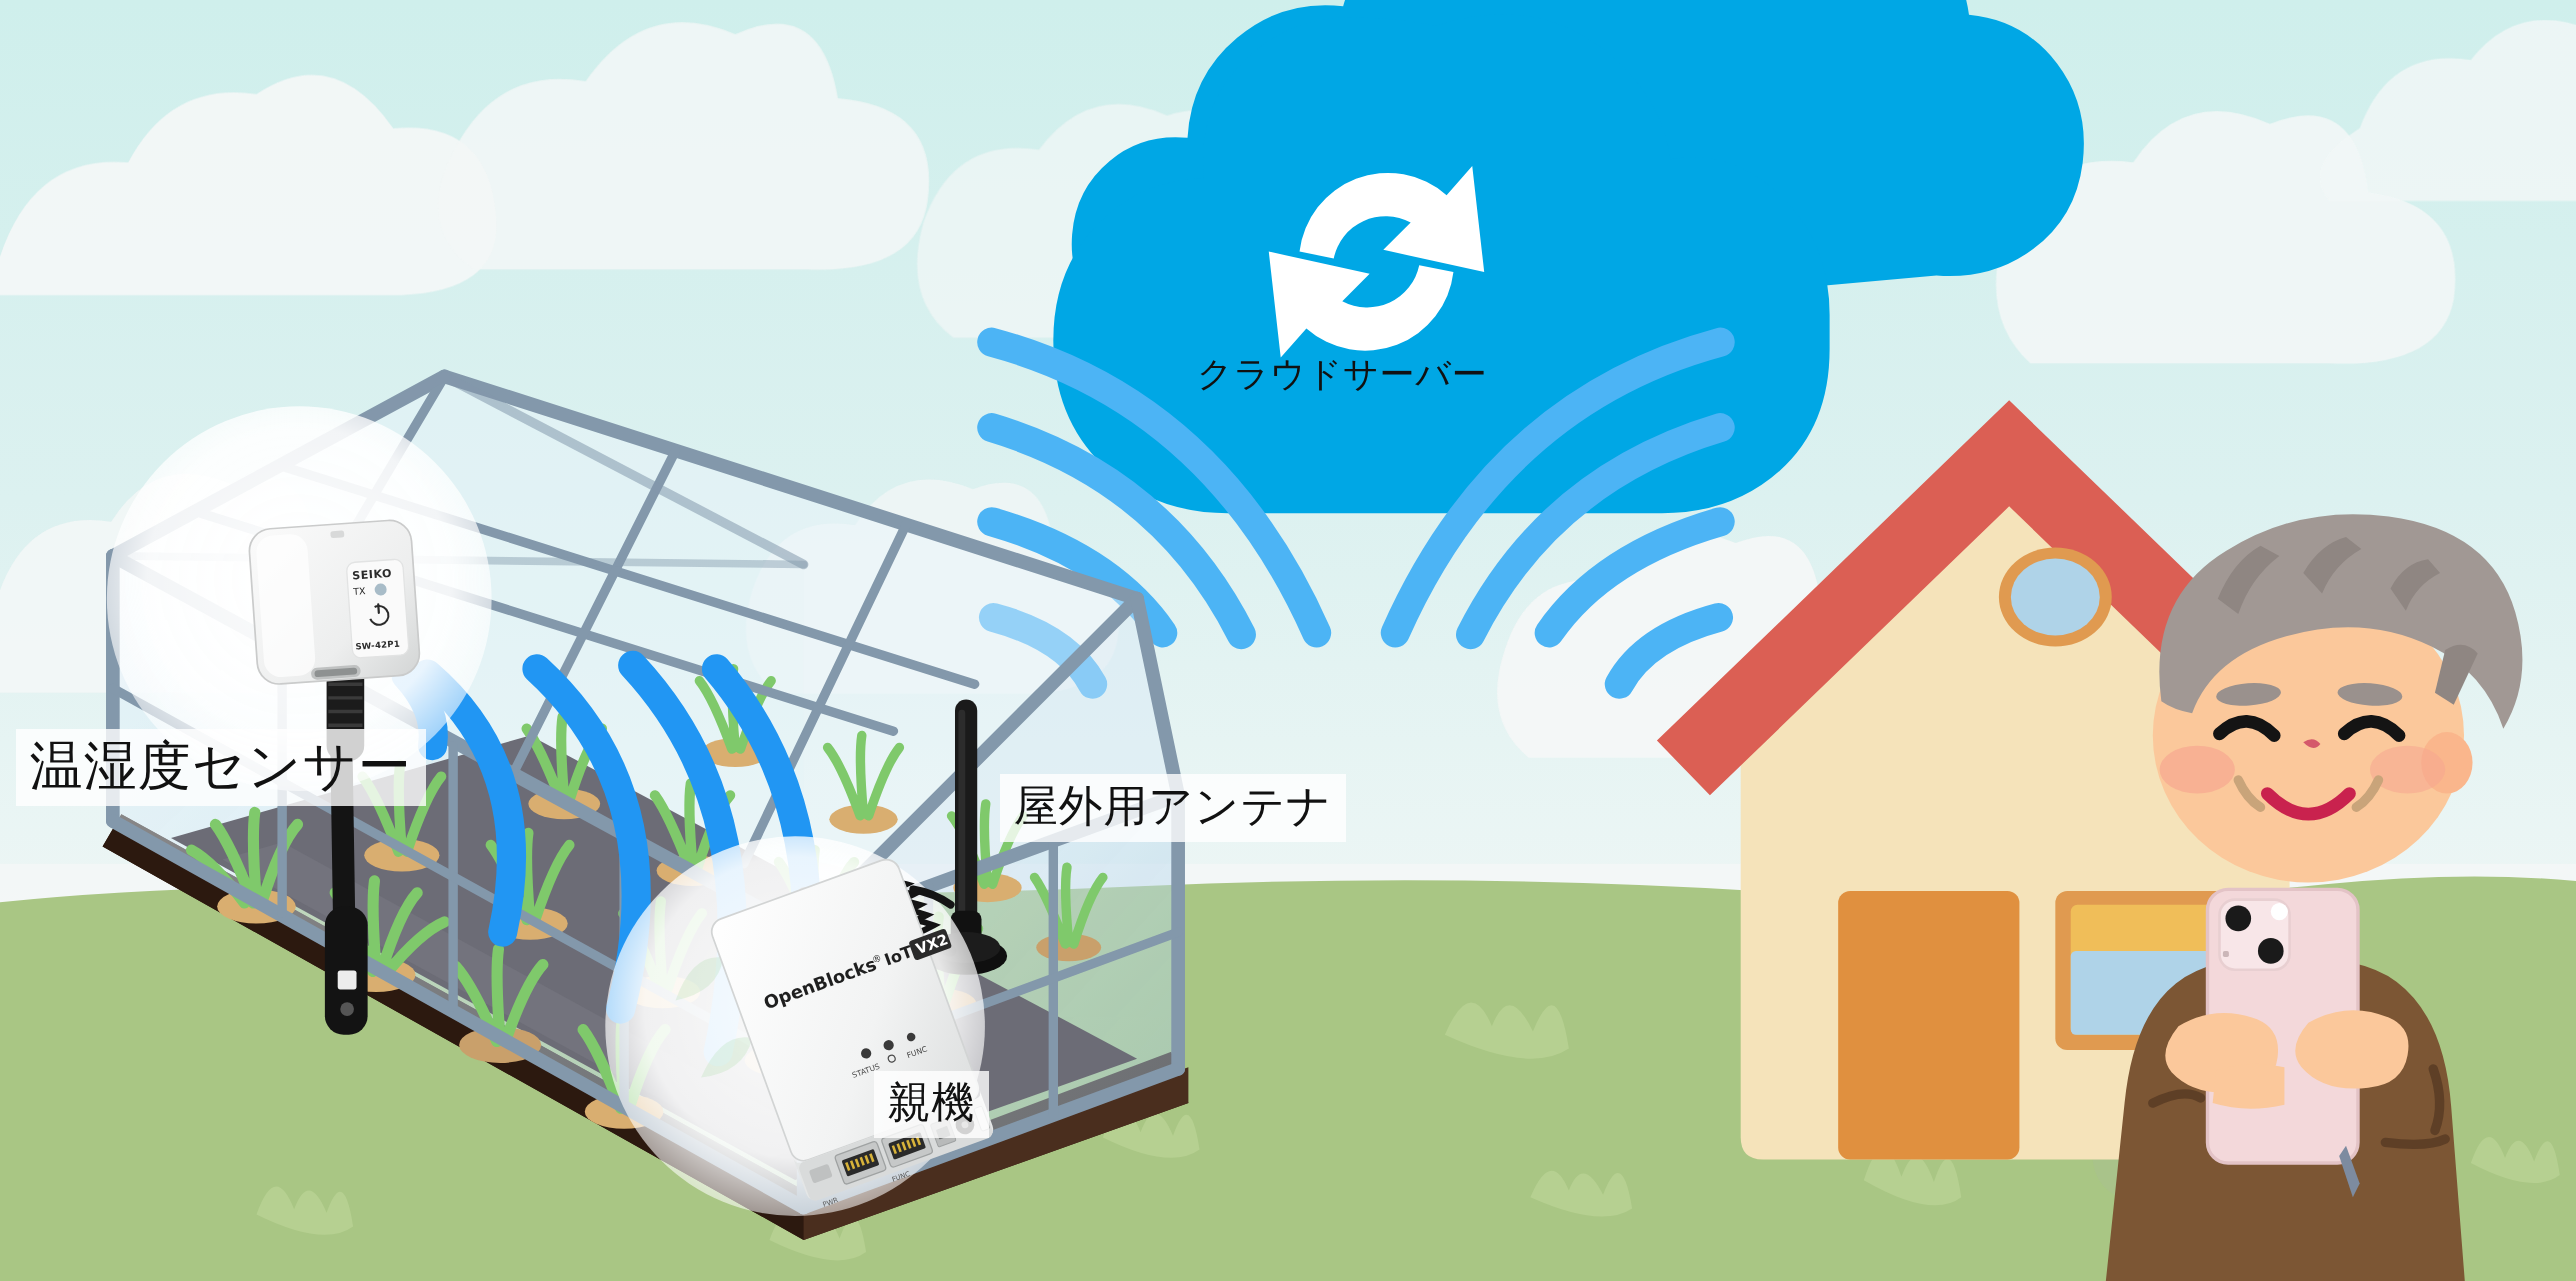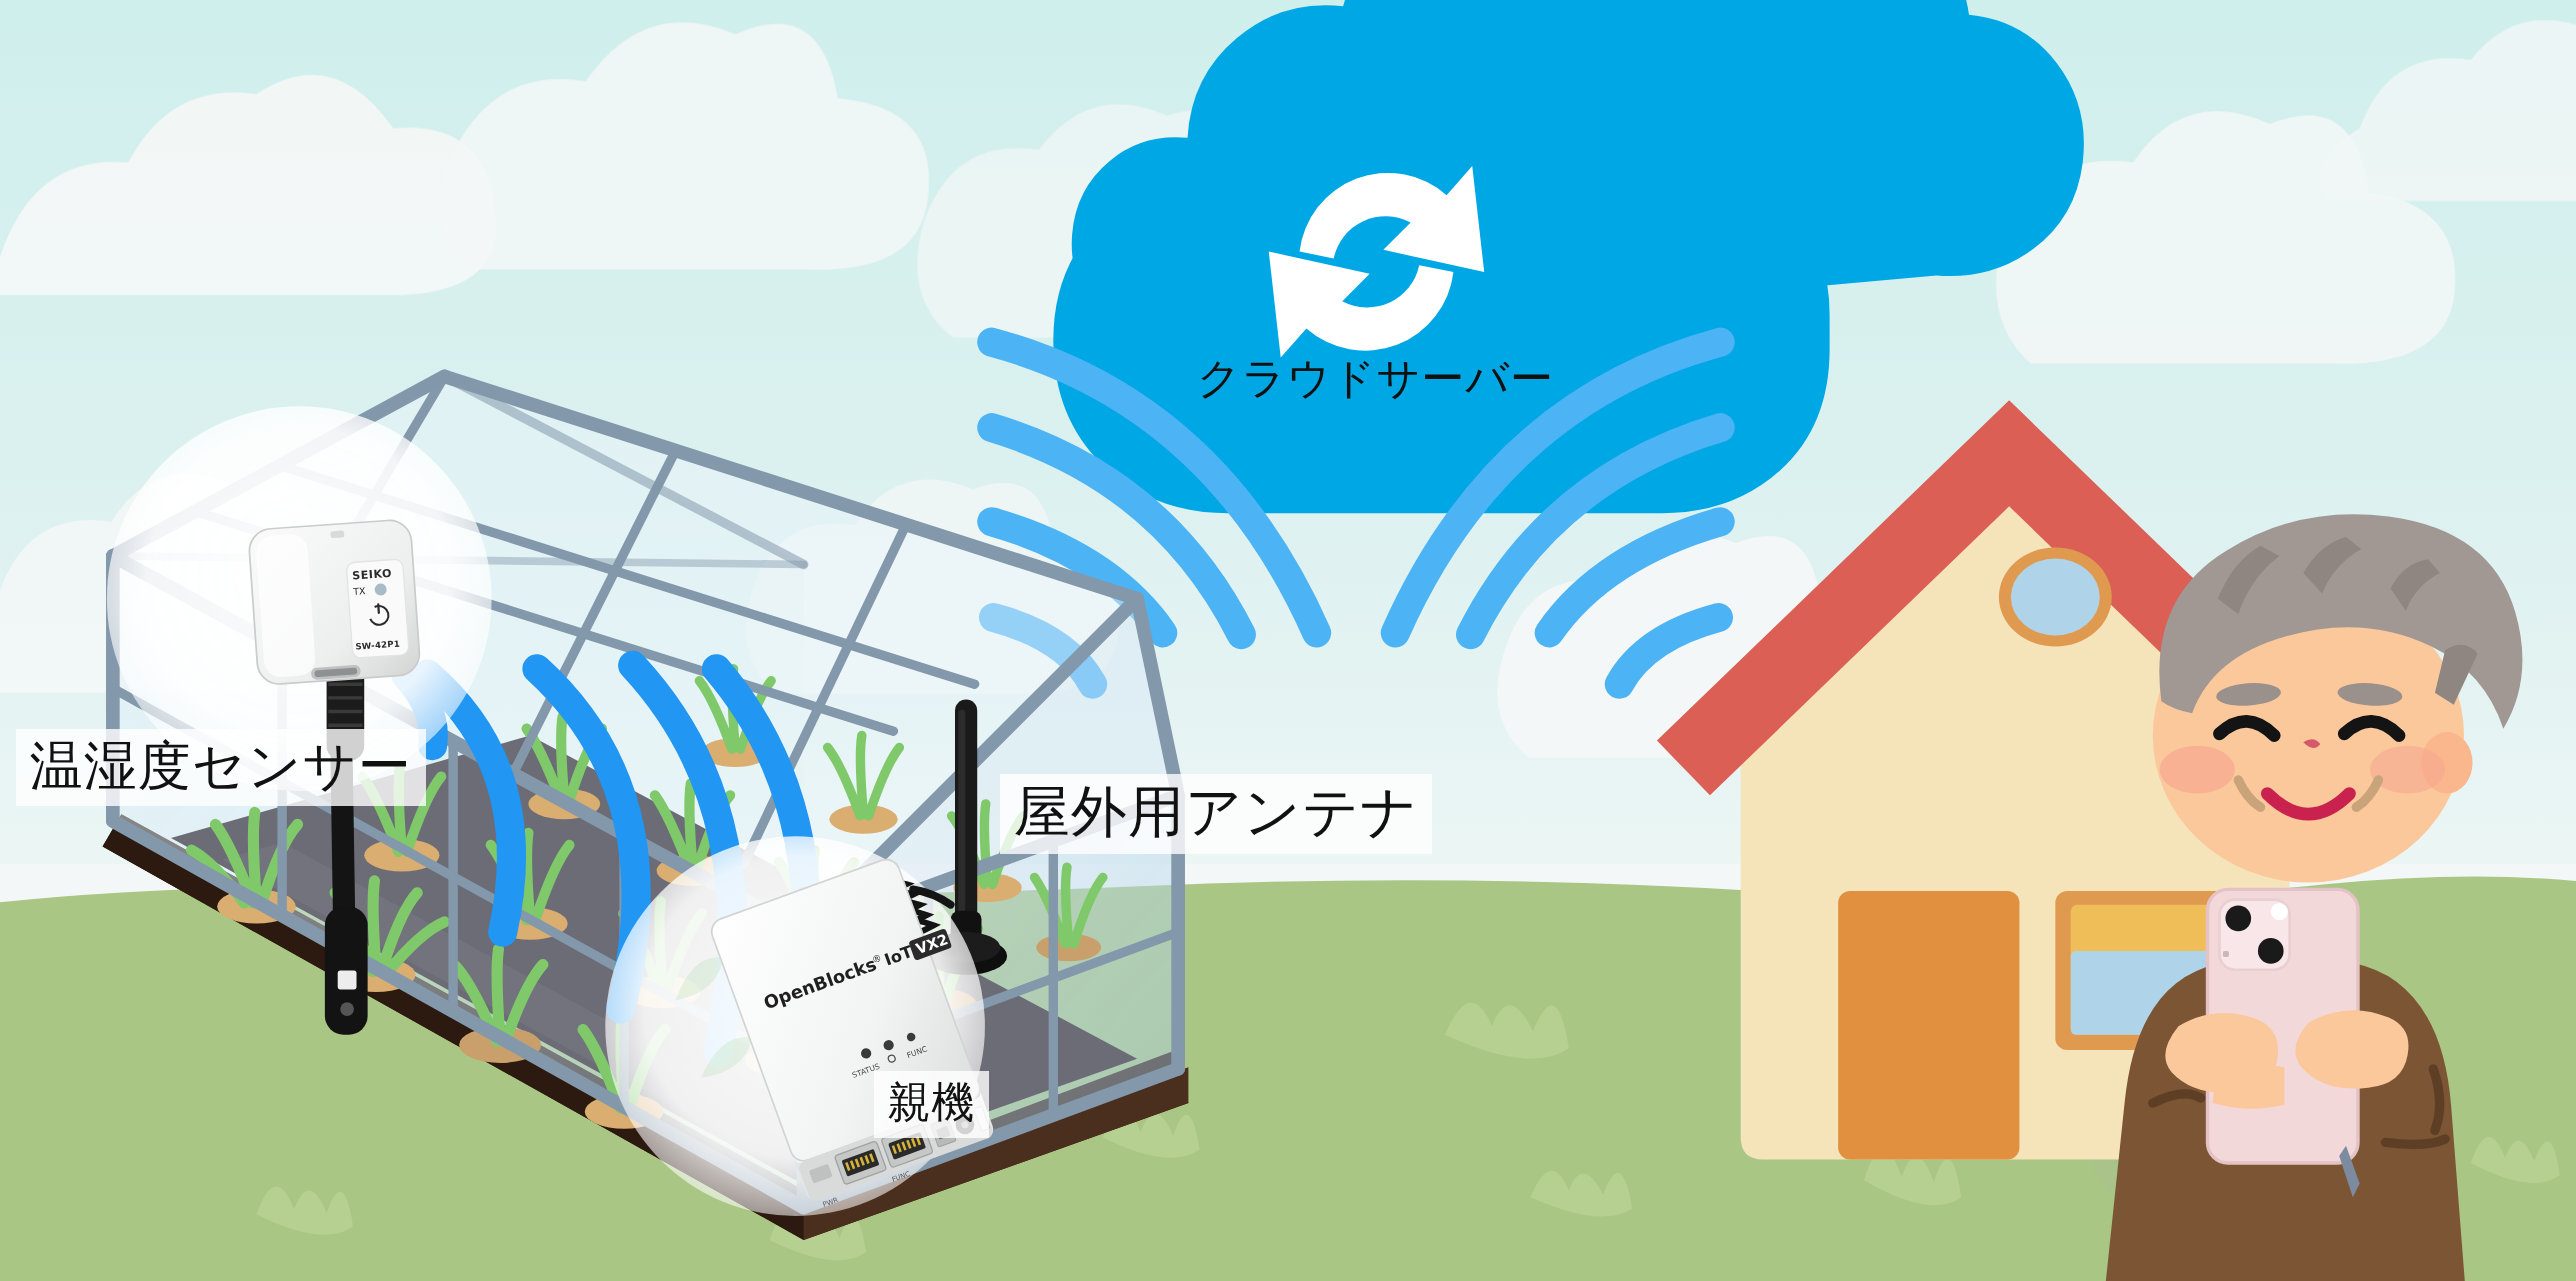--- a/index.html
+++ b/index.html
@@ -10,23 +10,23 @@
   .lbl{
     position:absolute;
     font-family:"DejaVu Sans","Liberation Sans",sans-serif;
     color:#111111;
     white-space:nowrap;
     line-height:1.0;
     background:rgba(255,255,255,0.80);
     padding:10.3px 13.7px 13.7px 13.7px;
     letter-spacing:0.02em;
   }
-  #label-cloud{left:1197px;top:357px;font-size:43px;background:transparent;padding:0;}
+  #label-cloud{left:1197px;top:357px;font-size:35px;background:transparent;padding:0;}
   #label-sensor{left:16px;top:729px;font-size:53px;}
-  #label-antenna{left:1000px;top:774px;font-size:56px;}
+  #label-antenna{left:1000px;top:774px;font-size:44px;}
   #label-basestation{left:874px;top:1071px;font-size:43px;}
 </style>
 </head>
 <body>
 
 <div id="stage">
 
   <svg class="layer" viewBox="0 0 3013 1499" preserveAspectRatio="none">
     <defs>
       <linearGradient id="skyGrad" x1="0" y1="0" x2="0" y2="1">

